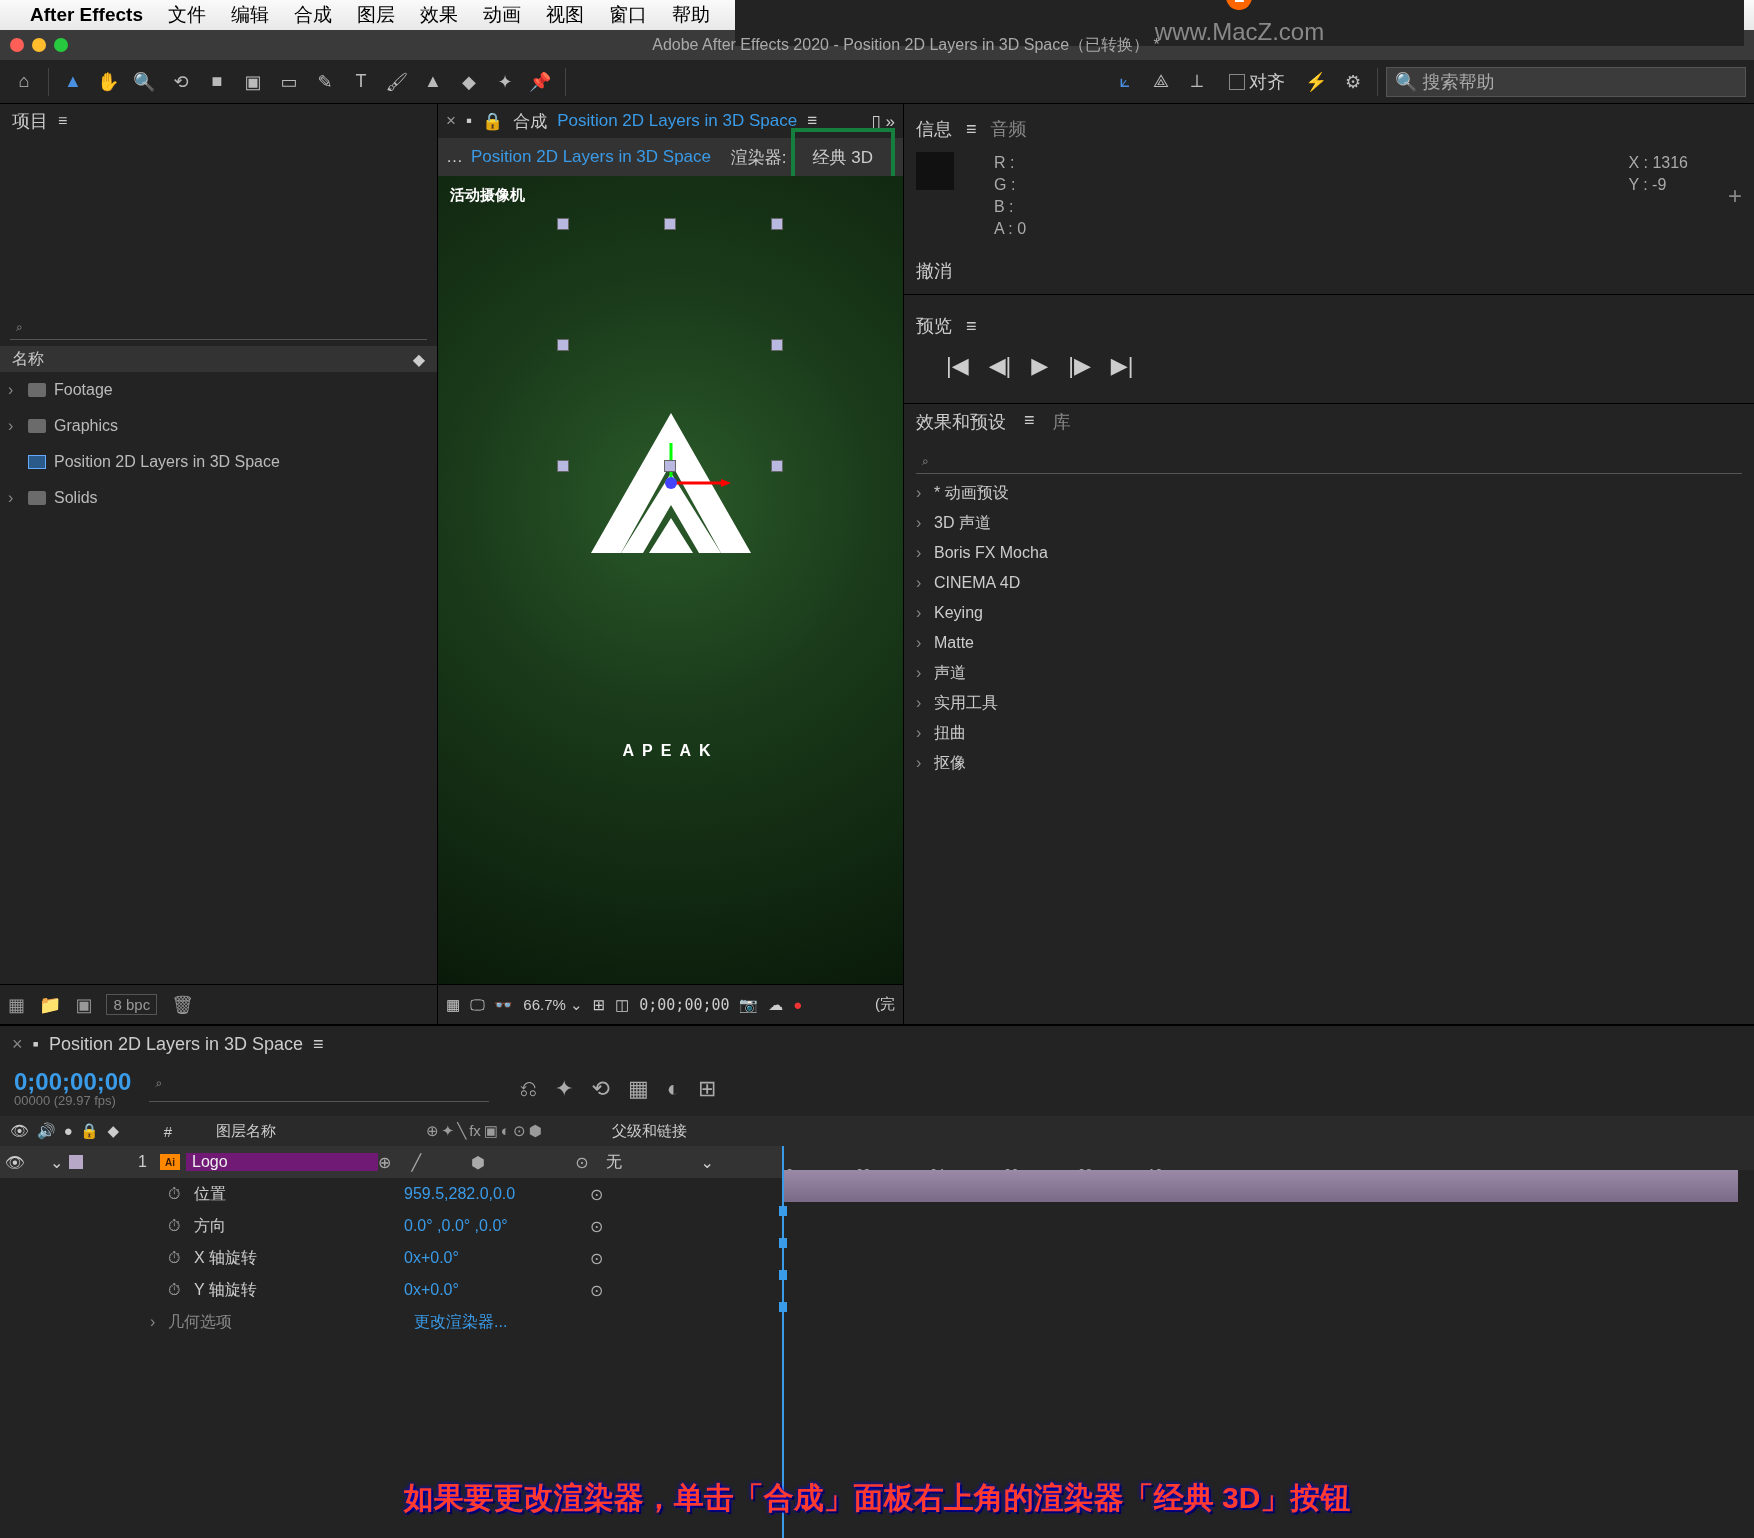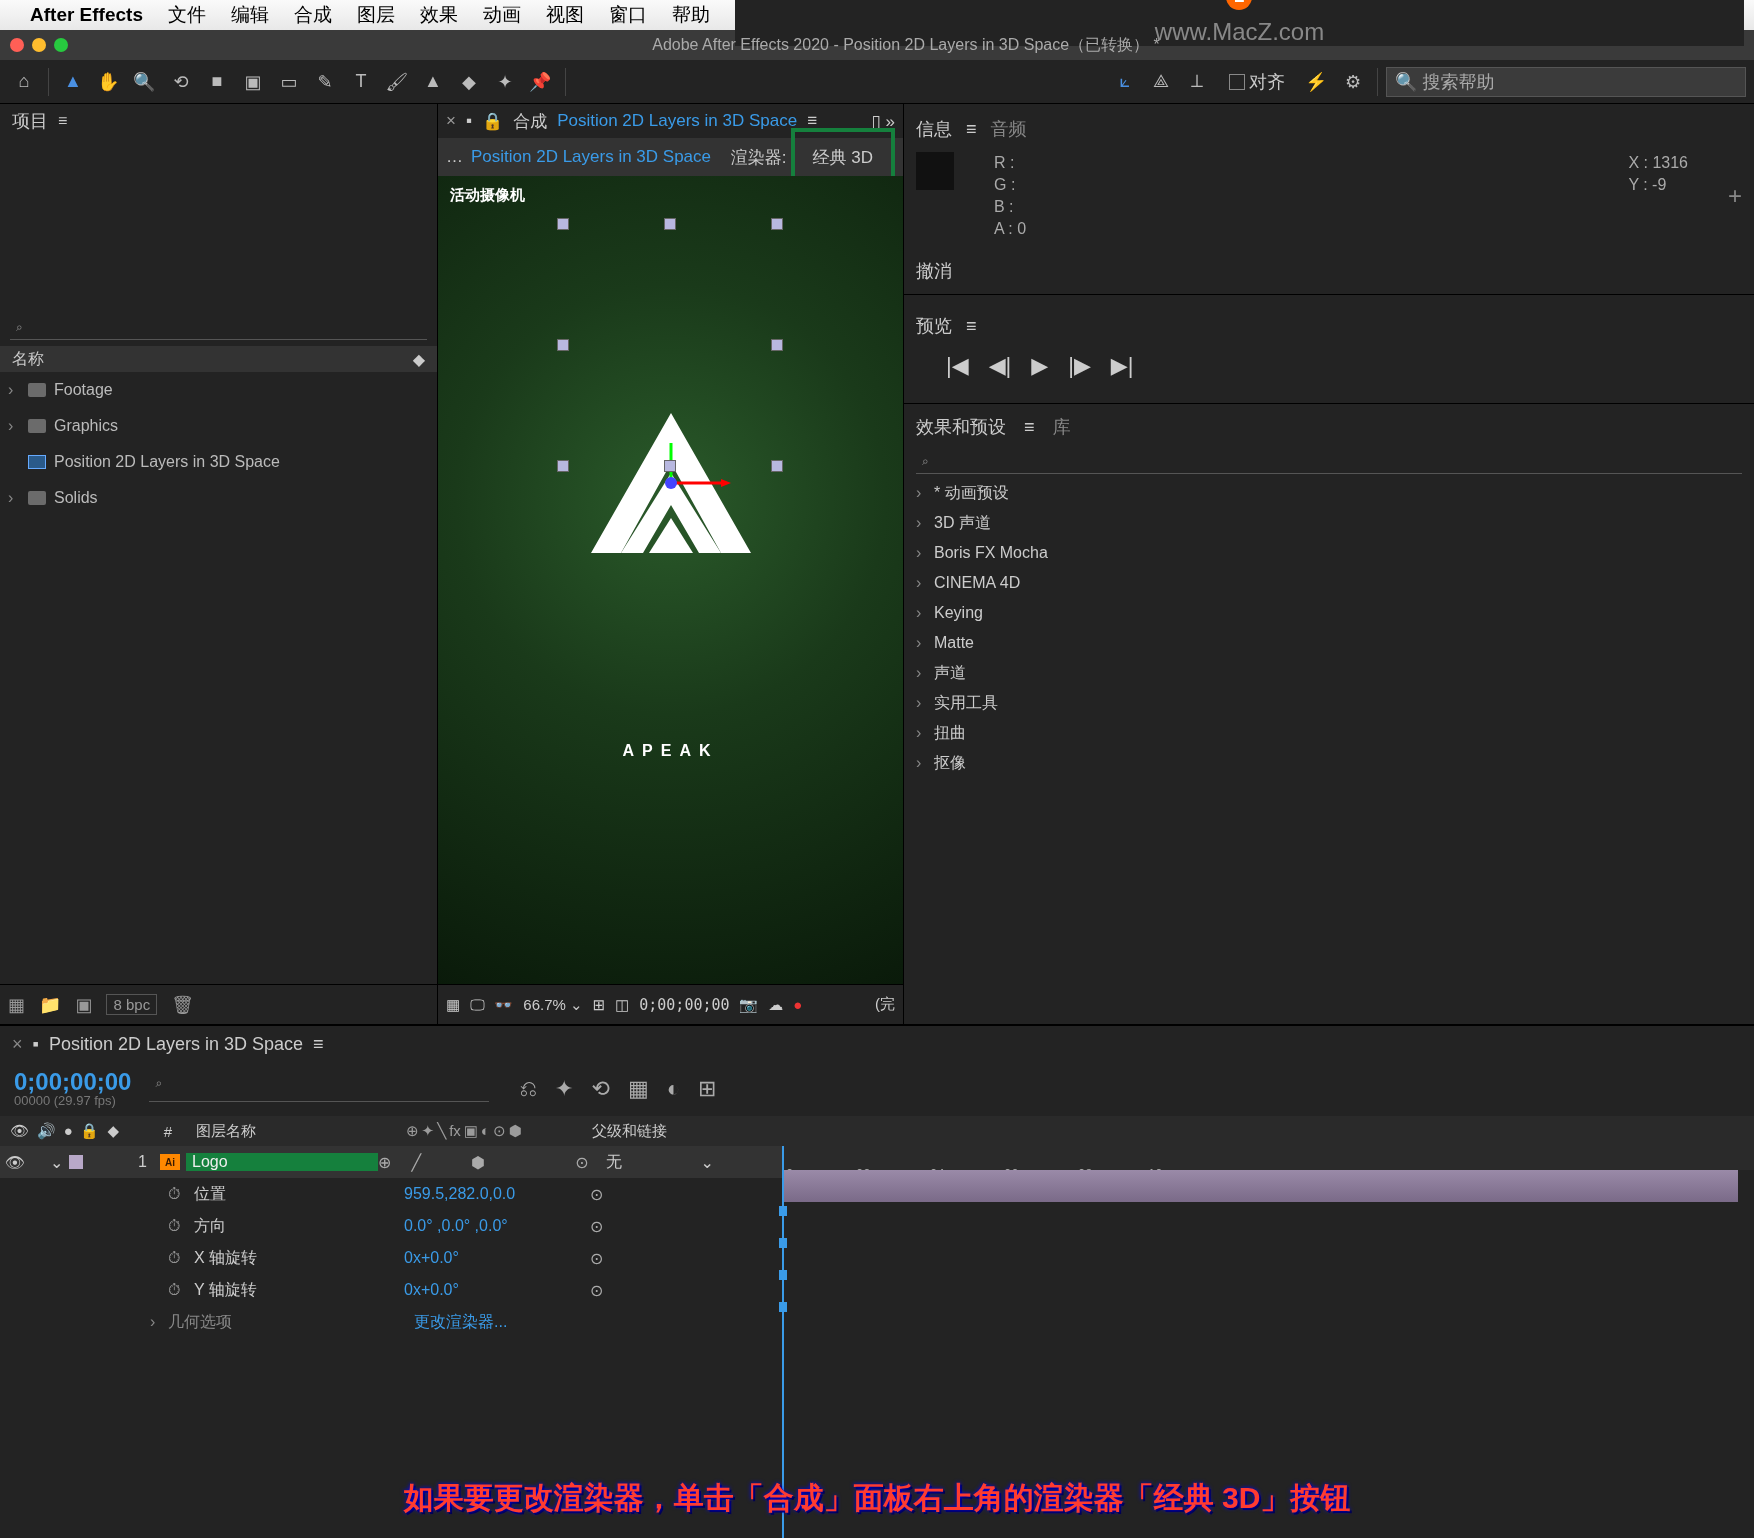--- a/index.html
+++ b/index.html
@@ -80,51 +80,51 @@
 .right .infohdr .tab.dim { color:#888; }
 .right .infogrid { display:flex; padding:6px 0; gap:30px; font-size:16px; }
 .right .swatch { width:38px; height:38px; background:#111; margin-right:10px; }
 .right .infolabels { line-height:22px; color:#aaa; }
 .right .infolabels2 { line-height:22px; color:#aaa; margin-left:auto; }
 .right .plus { font-size:24px; color:#888; margin-left:10px; align-self:center; }
 .right .undo { padding:4px 12px; font-size:18px; line-height:26px; color:#ccc; }
 .right .divider { height:1px; background:#000; margin:6px 0; }
 .right .preview { padding:8px 12px; }
 .right .transport { display:flex; gap:20px; padding:10px 30px; font-size:22px; color:#ccc; }
-.right .fxhdr { height:34px; display:flex; align-items:center; padding:0 12px; gap:18px; font-size:18px; }
+.right .fxhdr { height:34px; display:flex; padding:0 12px; gap:18px; font-size:18px; }
 .right .fxsearch { margin:4px 12px; height:26px; border-bottom:1px solid #555; display:flex; align-items:center; padding:0 6px; color:#888; }
 .right .fxlist { }
 .right .fxlist .fxrow { height:30px; display:flex; align-items:center; padding:0 12px; gap:8px; font-size:16px; color:#ccc; }
 .right .fxlist .fxrow .chev { color:#888; width:10px; }
 
 
 .timeline { height:555px; background:#1e1e1e; border-top:2px solid #000; display:flex; flex-direction:column; position:relative; }
 .timeline .thdr { height:36px; display:flex; align-items:center; padding:0 12px; gap:10px; font-size:18px; background:#232323; }
 .timeline .thdr .x { color:#888; }
 .timeline .tcrow { height:54px; display:flex; align-items:center; padding:0 14px; background:#232323; }
 .timeline .tcrow .tc { color:#3a9be8; font-size:24px; font-weight:600; line-height:22px; }
 .timeline .tcrow .fps { color:#777; font-size:13px; }
 .timeline .tcrow .tsearch { margin-left:18px; width:340px; height:26px; border-bottom:1px solid #555; padding:0 6px; color:#888; }
 .timeline .tcrow .ticons { margin-left:30px; display:flex; gap:18px; font-size:22px; color:#aaa; }
 .timeline .tcolhdr { height:30px; background:#2a2a2a; display:flex; align-items:center; font-size:15px; color:#ccc; }
 .timeline .tcolhdr .c1 { width:140px; padding-left:10px; display:flex; gap:8px; }
 .timeline .tcolhdr .c2 { width:56px; text-align:center; }
-.timeline .tcolhdr .c3 { width:210px; }
+.timeline .tcolhdr .c3 { width:210px;margin-left:20px; }
 .timeline .tcolhdr .c4 { width:186px; display:flex; gap:3px; }
 .timeline .tcolhdr .c4 span { opacity:.7; }
 .timeline .tcolhdr .c5 { width:190px; }
 .timeline .tbody { flex:1; display:flex; }
 .timeline .tleft { width:782px; background:#232323; }
 .timeline .trow { height:32px; display:flex; align-items:center; font-size:16px; }
 .timeline .trow.layer { background:#333; }
 .timeline .trow .eye { width:30px; text-align:center; }
 .timeline .trow .sp { width:108px; }
 .timeline .trow .num { width:22px; color:#ccc; }
 .timeline .trow .ai { width:20px; height:16px; background:#f80; color:#3a1a00; font-size:10px; font-weight:700; display:flex; align-items:center; justify-content:center; margin-right:6px; }
-.timeline .trow .lname { width:192px; background:#15803d; padding:0 6px; color:#eee; }
+.timeline .trow .lname { width:192px; background:#701a75; padding:0 6px; color:#eee; }
 .timeline .trow .modes { width:186px; display:flex; gap:10px; color:#aaa; }
 .timeline .trow .spiral { width:36px; text-align:center; color:#aaa; }
 .timeline .trow .parent { width:120px; display:flex; align-items:center; gap:6px; background:#333; padding:0 6px; }
 .timeline .proprow { height:32px; display:flex; align-items:center; padding-left:168px; font-size:16px; color:#ccc; }
 .timeline .proprow .stopwatch { width:20px; color:#aaa; margin-right:6px; }
 .timeline .proprow .pname { width:210px; }
 .timeline .proprow .pval { color:#3a9be8; width:186px; }
 .timeline .proprow .spiral2 { color:#aaa; }
 .timeline .georow { height:32px; display:flex; align-items:center; padding-left:150px; color:#888; font-size:16px; }
 .timeline .georow .chev { width:18px; }

